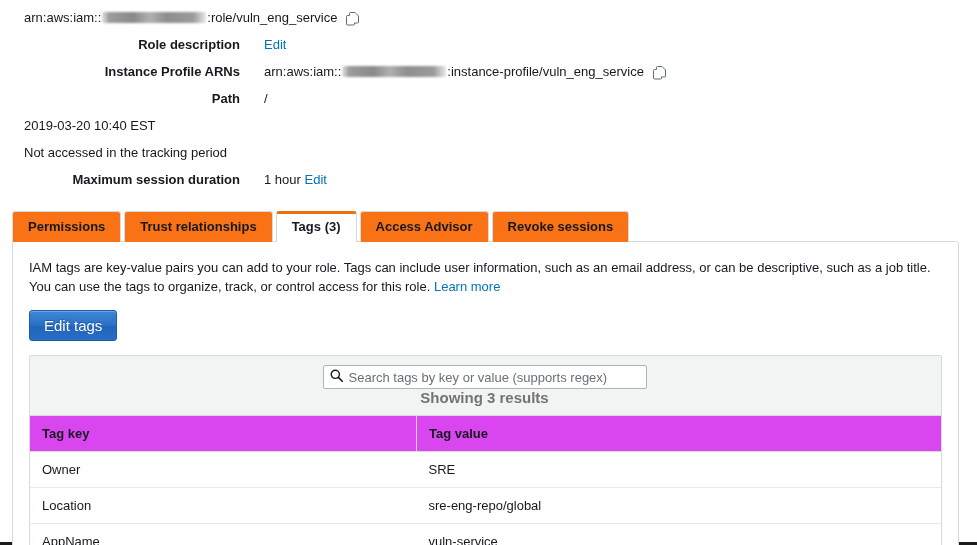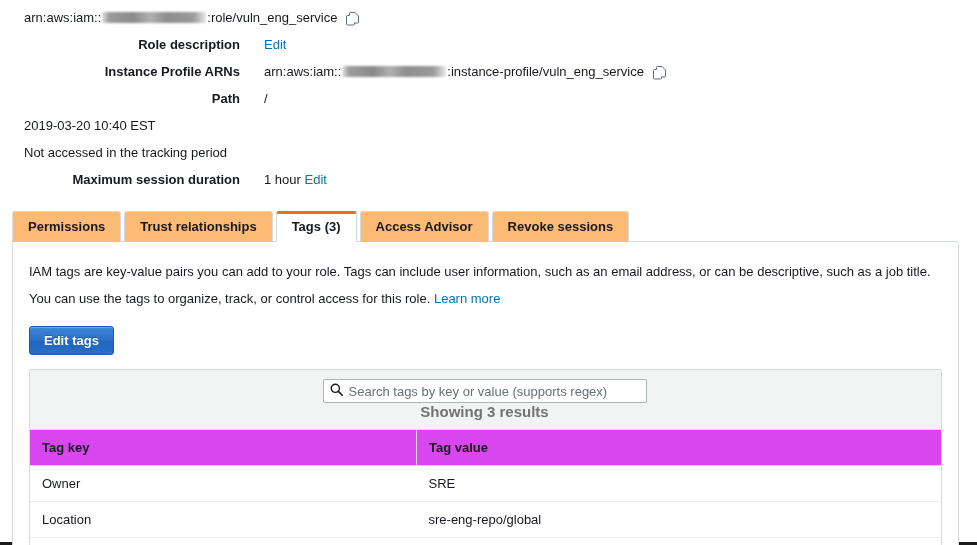--- a/index.html
+++ b/index.html
@@ -87,21 +87,21 @@
     align-items: flex-end;
     padding-left: 12px;
     margin-top: 6px;
     position: relative;
     z-index: 2;
   }
   .tab {
     font-size: 13px;
     font-weight: bold;
     color: #16191f;
-    background: #fdba74;
+    background: #f97316;
     border: 1px solid #d5dbdb;
     border-bottom: none;
     border-radius: 3px 3px 0 0;
     padding: 7px 15px 7px 15px;
     margin-right: 3px;
     line-height: 16px;
     cursor: pointer;
     position: relative;
   }
   .tab.active {
@@ -124,30 +124,30 @@
     margin: -1px 18px 0 12px;
     border: 1px solid #d5dbdb;
     background: #ffffff;
     border-radius: 0 3px 3px 3px;
     position: relative;
     z-index: 1;
   }
   .panel-desc {
     padding: 16px 18px 0 16px;
     font-size: 13px;
-    line-height: 27px;
+    line-height: 19px;
     color: #16191f;
   }
   .btn-row {
     padding: 14px 16px 14px 16px;
   }
   .btn-primary {
     display: inline-block;
-    font-size: 13px;
-    font-weight: bold;
+    font-size: 15px;
+    font-weight: normal;
     color: #ffffff;
     background: linear-gradient(180deg, #3f87d6 0%, #2a6fc6 50%, #1f64bd 51%, #2a6fc6 100%);
     border: 1px solid #1f5ba8;
     border-radius: 3px;
     padding: 6px 14px;
     cursor: pointer;
     text-shadow: 0 -1px 0 rgba(0,0,0,0.25);
     box-shadow: 0 1px 0 rgba(255,255,255,0.25) inset;
   }
 

